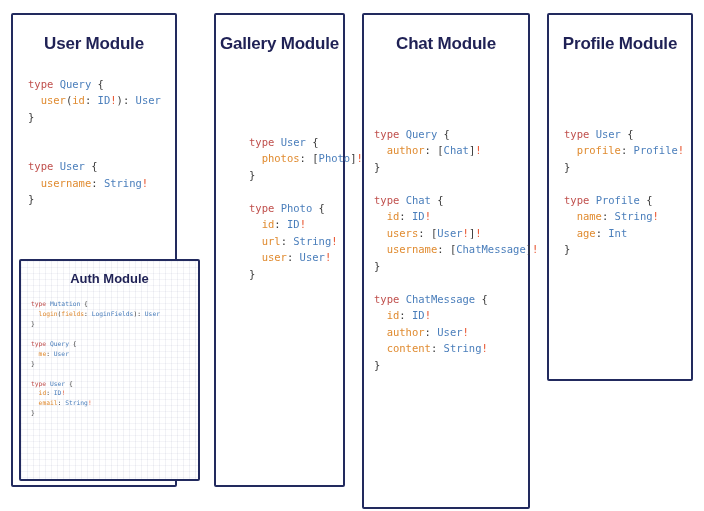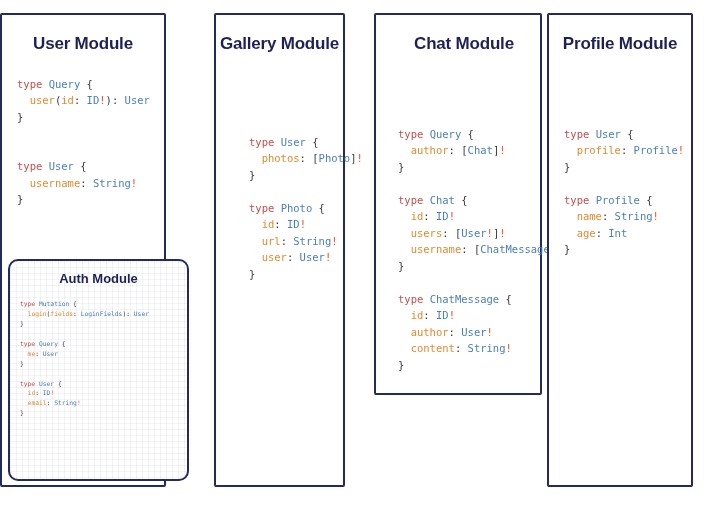--- a/index.html
+++ b/index.html
@@ -26,24 +26,24 @@
   }
 
   .module-card {
     position: absolute;
     box-sizing: border-box;
     background: #ffffff;
     border: 2px solid #222a5e;
     border-radius: 2px;
   }
 
-  .card-user    { left: 0;  top: 13px; width: 166px; height: 474px; }
+  .card-user    { left: 11px;  top: 13px; width: 166px; height: 474px; }
   .card-gallery { left: 214px; top: 13px; width: 131px; height: 474px; }
-  .card-chat    { left: 374px; top: 13px; width: 168px; height: 382px; padding-left: 12px; }
-  .card-profile { left: 547px; top: 13px; width: 146px; height: 474px; }
+  .card-chat    { left: 362px; top: 13px; width: 168px; height: 496px; }
+  .card-profile { left: 547px; top: 13px; width: 146px; height: 368px; }
 
   .card-title {
     text-align: center;
     font-weight: bold;
     color: #1f2155;
     font-size: 17px;
     letter-spacing: -0.2px;
     margin-top: 20px;
     margin-bottom: 0;
     line-height: 1.1;
@@ -80,21 +80,21 @@
   
   .subcard {
     position: absolute;
     box-sizing: border-box;
     left: 6px;
     top: 244px;
     width: 181px;
     height: 222px;
     background: #ffffff;
     border: 2px solid #222a5e;
-    border-radius: 10px;
+    border-radius: 2px;
     overflow: hidden;
   }
   .subcard-grid {
     position: absolute;
     left: 0; top: 0; right: 0; bottom: 0;
     background-image:
       linear-gradient(to right, rgba(150,155,185,0.13) 1px, transparent 1px),
       linear-gradient(to bottom, rgba(150,155,185,0.10) 1px, transparent 1px);
     background-size: 6px 6px;
     pointer-events: none;

